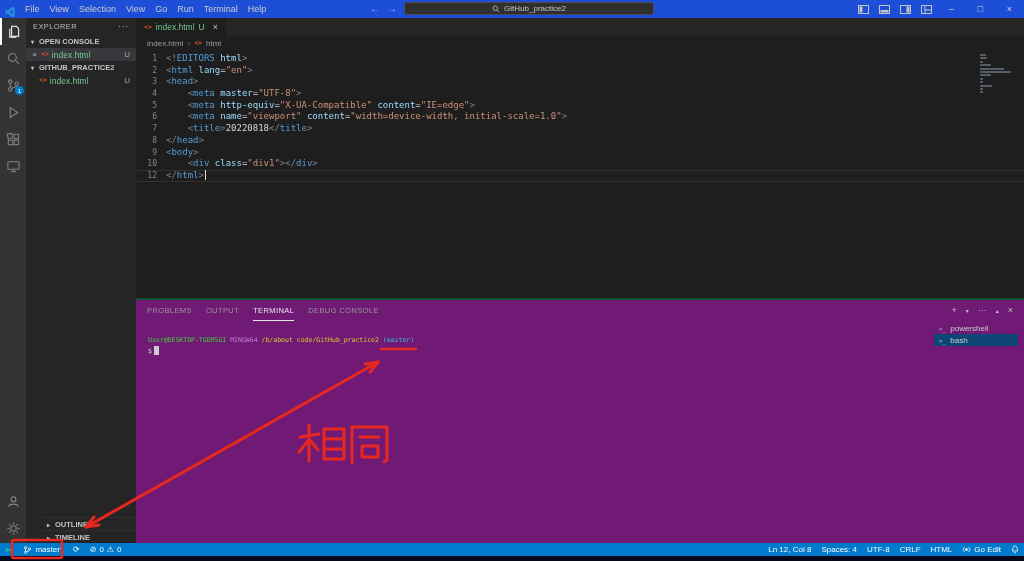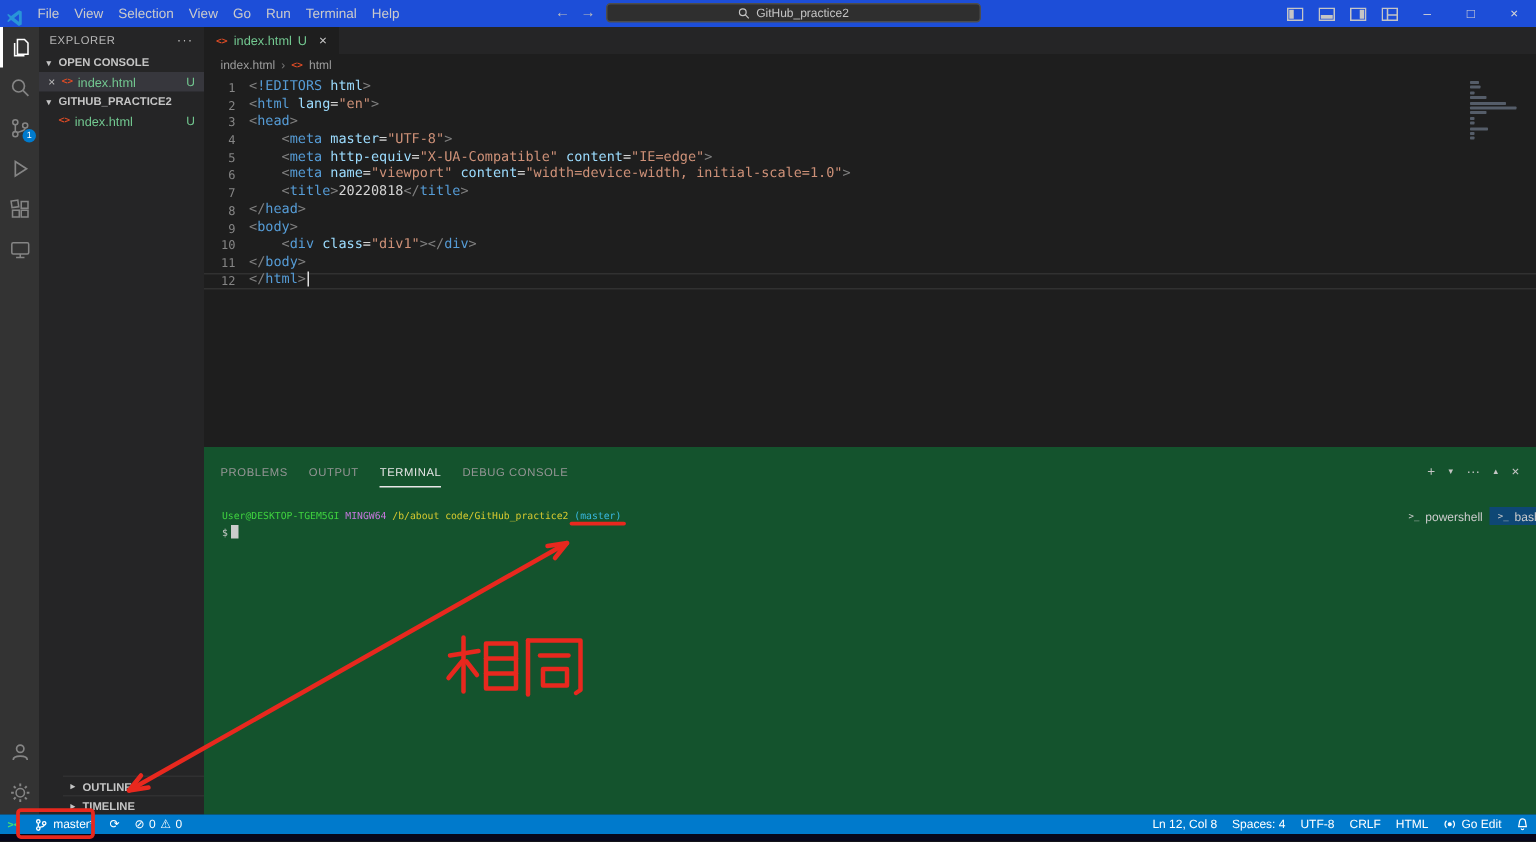--- a/index.html
+++ b/index.html
@@ -50,31 +50,31 @@
   .code-line{display:flex;height:11.7px;line-height:11.7px;align-items:center}
   .code-line.current{border-top:1px solid #313131;border-bottom:1px solid #313131}
   .ln{width:30px;text-align:right;padding-right:9px;color:#858585;font-size:8px;flex:none}
   .code-text{white-space:pre}
   .tok-p{color:#808080}.tok-t{color:#569cd6}.tok-a{color:#9cdcfe}.tok-s{color:#ce9178}.tok-x{color:#d4d4d4}.tok-e{color:#d4d4d4}
   .cursor{display:inline-block;width:1.5px;height:10px;background:#e0e0e0;margin-left:1px;vertical-align:middle}
   .minimap{position:absolute;top:4px;right:8px;width:36px;display:flex;flex-direction:column;gap:1.4px}
   .mm-line{height:2px;background:#8c9bb3;opacity:.5;border-radius:.5px}
 
   
-  .panel{position:absolute;left:136px;top:298px;right:0;bottom:18px;background:#14532d;border-top:6px solid #14532d;z-index:3}
+  .panel{position:absolute;left:136px;top:298px;right:0;bottom:18px;background:#701a75;border-top:2px solid #14532d;z-index:3}
   .panel-header{height:21px;display:flex;align-items:center;padding:0 11px;gap:14px}
   .panel-tab{font-size:7.5px;letter-spacing:.4px;color:#969696;height:100%;display:flex;align-items:center;border-bottom:1px solid transparent}
   .panel-tab.active{color:#e7e7e7;border-bottom-color:#e7e7e7}
   .panel-actions{margin-left:auto;display:flex;gap:9px;color:#c5c5c5;font-size:9px;align-items:center}
   .pa-ic{line-height:1}
   .term-body{position:relative;height:calc(100% - 21px)}
   .term-content{padding:14px 0 0 12px;font-family:"DejaVu Sans Mono",monospace;font-size:6.5px;line-height:11px;color:#cccccc}
   .t-green{color:#3fd23f}.t-purple{color:#c678dd}.t-yellow{color:#d7ca30}.t-cyan{color:#39b9e0}.t-plain{color:#cccccc}
   .block-cursor{display:inline-block;width:5px;height:9px;background:#cccccc;vertical-align:text-bottom;margin-left:2px}
-  .shell-list{position:absolute;top:13px;right:6px;width:84px;display:flex;flex-direction:row}
+  .shell-list{position:absolute;top:1px;right:6px;width:84px;display:flex;flex-direction:column}
   .shell-row{height:12px;display:flex;align-items:center;gap:4px;padding:0 5px;font-size:8px;color:#cccccc}
   .shell-row.active{background:#0e4775}
   .shell-ic{font-size:6px;font-family:"DejaVu Sans Mono",monospace;color:#cccccc}
 
   
   .statusbar{position:absolute;left:0;right:0;bottom:5px;height:13px;background:#007acc;display:flex;align-items:center;color:#ffffff;font-size:8px;z-index:6}
   .sb-item{display:flex;align-items:center;gap:3px;padding:0 5px;height:100%}
   .sb-left{display:flex;height:100%;align-items:center}
   .sb-right{margin-left:auto;display:flex;height:100%;align-items:flex-start}
   .remote-glyph{color:#48e06e;font-family:"DejaVu Sans Mono",monospace;font-size:7px;font-weight:bold}
@@ -302,24 +302,20 @@
             <span class="ln">8</span>
             <span class="code-text"><span class="tok-p">&lt;/</span><span class="tok-t">head</span><span class="tok-p">&gt;</span></span>
           </div>
           <div class="code-line">
             <span class="ln">9</span>
             <span class="code-text"><span class="tok-p">&lt;</span><span class="tok-t">body</span><span class="tok-p">&gt;</span></span>
           </div>
           <div class="code-line">
             <span class="ln">10</span>
             <span class="code-text"><span class="tok-x">    </span><span class="tok-p">&lt;</span><span class="tok-t">div</span><span class="tok-x"> </span><span class="tok-a">class</span><span class="tok-e">=</span><span class="tok-s">"div1"</span><span class="tok-p">&gt;&lt;/</span><span class="tok-t">div</span><span class="tok-p">&gt;</span></span>
-          </div>
-          <div class="code-line">
-            <span class="ln">11</span>
-            <span class="code-text"><span class="tok-p">&lt;/</span><span class="tok-t">body</span><span class="tok-p">&gt;</span></span>
           </div>
           <div class="code-line current">
             <span class="ln">12</span>
             <span class="code-text"><span class="tok-p">&lt;/</span><span class="tok-t">html</span><span class="tok-p">&gt;</span><span class="cursor"></span></span>
           </div>
         </div>
       <div class="minimap" id="minimap">
           <div class="mm-line" style="width: 6.3px;"></div>
           <div class="mm-line" style="width: 6.72px;"></div>
           <div class="mm-line" style="width: 2.52px;"></div>

